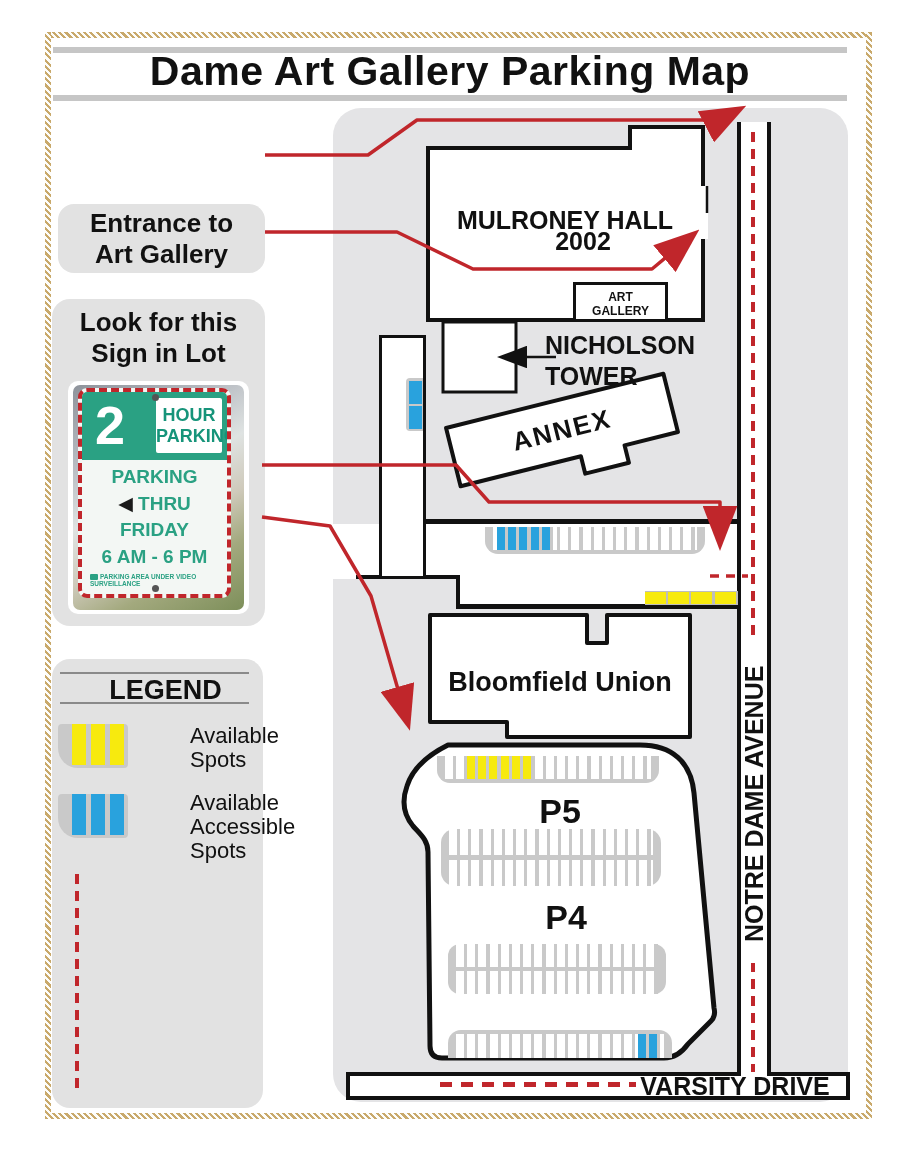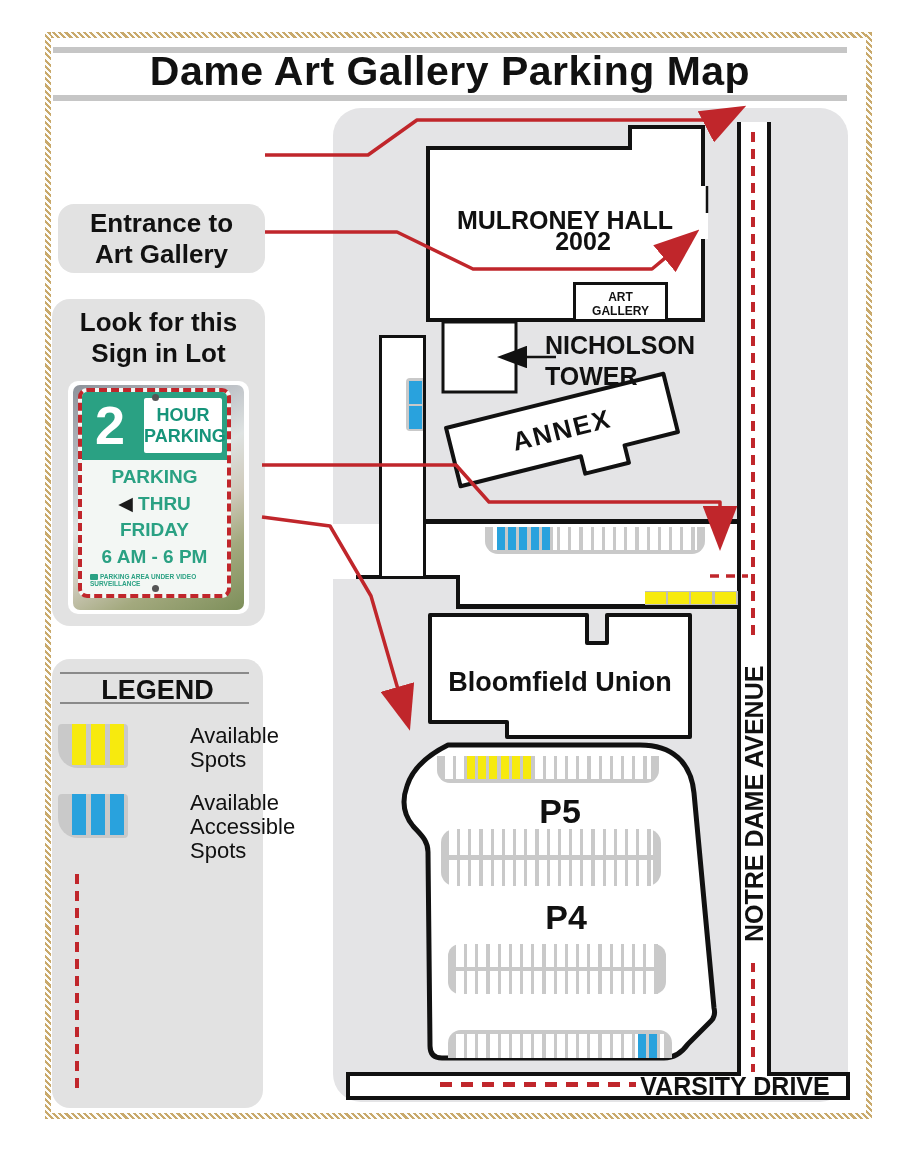--- a/index.html
+++ b/index.html
@@ -18,21 +18,21 @@
   #signbox .t{position:absolute;left:0;top:0;width:100%;text-align:center;font-weight:bold;
               font-size:26px;line-height:1.2;margin-top:8px;}
   #photo{position:absolute;left:16px;top:82px;width:181px;height:233px;background:#fff;border-radius:10px;}
   #photo .pbg{position:absolute;left:5px;top:4px;right:5px;bottom:4px;border-radius:7px;overflow:hidden;
       background:linear-gradient(150deg,#8e939b 0%,#b9bdc3 26%,#dfe3e2 45%,#cfcabb 62%,#a3a97e 78%,#7d8f5a 100%);}
   #sign{position:absolute;left:10px;top:7px;width:153px;height:210px;background:#f3f7f4;
         border:4px dashed #c0262b;border-radius:9px;overflow:hidden;box-sizing:border-box;}
   #sign .top{position:absolute;left:0;top:0;width:100%;height:68px;background:#2aa183;}
   #sign .two{position:absolute;left:0;top:0;width:56px;height:68px;color:#fff;font-size:54px;
              font-weight:bold;text-align:center;line-height:66px;}
-  #sign .hp{position:absolute;right:5px;top:6px;width:78px;height:55px;background:#fff;border-radius:2px;
+  #sign .hp{position:absolute;right:5px;top:6px;width:66px;height:55px;background:#fff;border-radius:2px;
             color:#16947a;font-weight:bold;font-size:18px;line-height:1.12;text-align:center;
             display:flex;flex-direction:column;justify-content:center;}
   #sign .mid{position:absolute;left:0;top:72px;width:100%;text-align:center;color:#2aa183;
              font-weight:bold;font-size:19px;line-height:1.4;}
   #sign .mid .blk{color:#1a1a1a;}
   #sign .fine{position:absolute;left:8px;bottom:7px;width:140px;color:#2aa183;font-size:6.5px;
               font-weight:bold;text-align:left;}
   .cam{display:inline-block;width:8px;height:6px;background:#2aa183;border-radius:1px;vertical-align:middle;margin-right:2px;}
   .bolt{position:absolute;width:7px;height:7px;background:#555;border-radius:50%;}
   
@@ -113,21 +113,21 @@
           <span class="cam"></span><span>PARKING AREA UNDER VIDEO SURVEILLANCE</span>
         </div>
         <div class="bolt" style="left:70px;top:2px;"></div>
         <div class="bolt" style="left:70px;bottom:2px;"></div>
       </div>
     </div>
   </div>
 
   <div class="abs" id="legend">
     <div class="rule" style="top:13px;"></div>
-    <div class="abs" style="left:0;top:16px;width:100%;text-align:center;font-weight:bold;font-size:27px;">LEGEND</div>
+    <div class="abs" style="left:8px;top:16px;width:100%;text-align:center;font-weight:bold;font-size:27px;">LEGEND</div>
     <div class="rule" style="top:43px;"></div>
 
     <div class="swatch" style="left:6px;top:65px;">
       <div class="stripes sw-y"></div>
     </div>
     <div class="lglabel" style="top:65px;width:115px;">Available Spots</div>
 
     <div class="swatch" style="left:6px;top:135px;">
       <div class="stripes sw-b"></div>
     </div>

